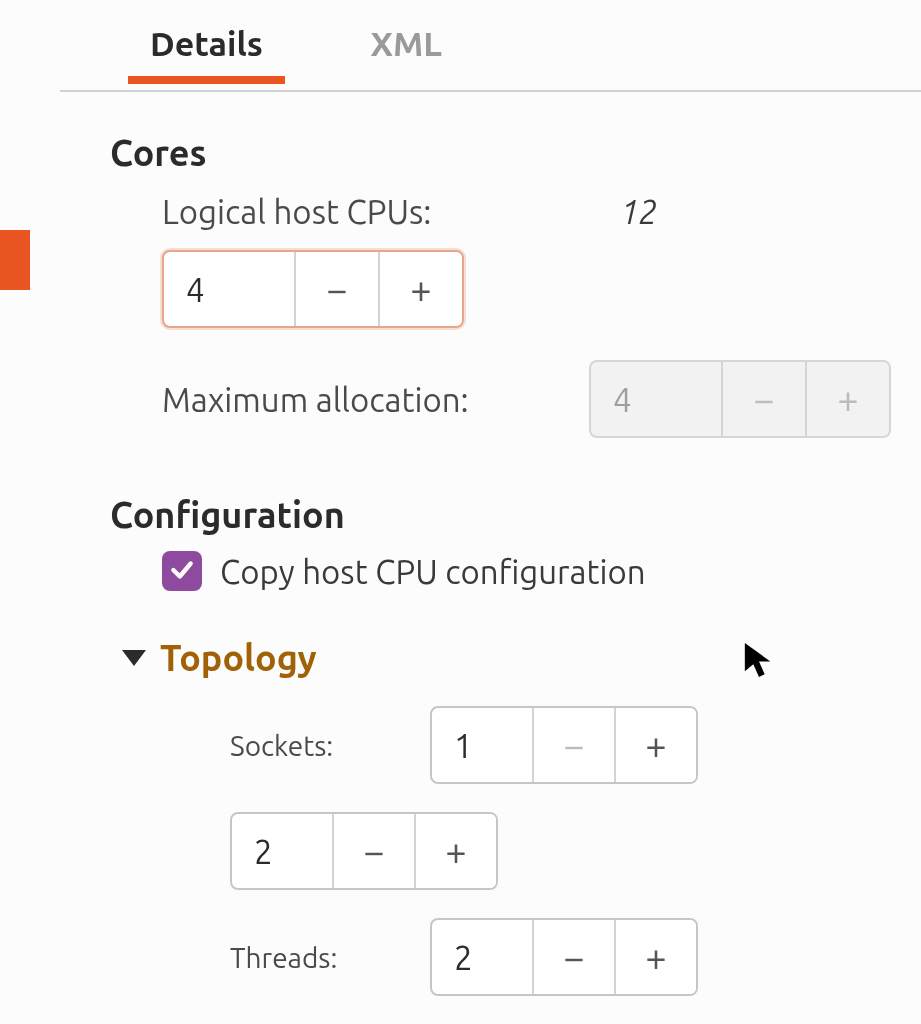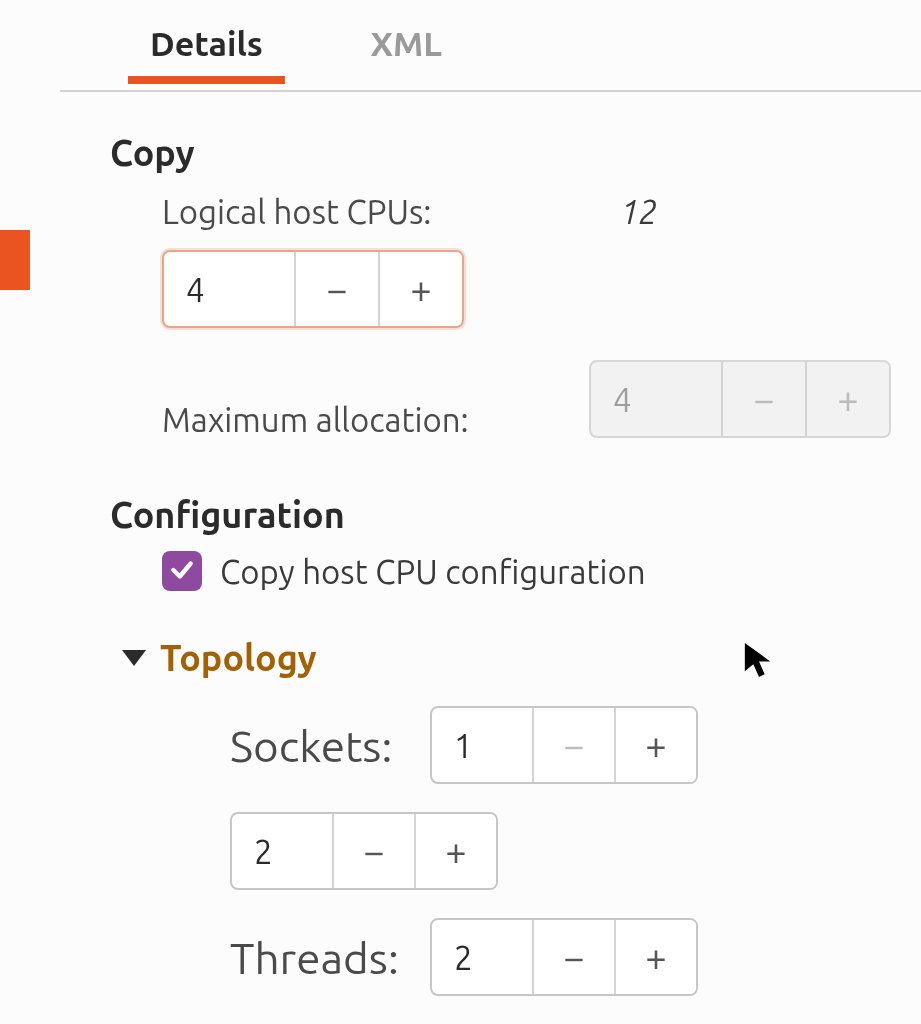--- a/index.html
+++ b/index.html
@@ -70,21 +70,21 @@
   .section-title {
     font-size: 36px;
     font-weight: 700;
     color: #2b2b2b;
     margin-top: 40px;
     margin-bottom: 16px;
   }
 
   .row {
     display: flex;
-    align-items: flex-end;
+    align-items: center;
     margin-top: 20px;
     margin-bottom: 8px;
   }
   .row-indent { padding-left: 52px; }
   .label {
     font-size: 33px;
     color: #4a4a4a;
     font-weight: 400;
   }
   .value-static {
@@ -191,21 +191,21 @@
   .topo-indent { padding-left: 100px; }
   .topo-indent2 { padding-left: 120px; }
 
   .topo-row {
     display: flex;
     align-items: center;
     margin-top: 28px;
   }
   .topo-label {
     width: 200px;
-    font-size: 44px;
+    font-size: 28px;
     color: #4a4a4a;
   }
 
   .cursor {
     position: absolute;
     left: 742px;
     top: 640px;
     pointer-events: none;
   }
   .cursor svg { width: 34px; height: 40px; }
@@ -218,21 +218,21 @@
 
   <div class="content">
 
     <div class="tabbar">
       <div class="tab active">Details</div>
       <div class="tab">XML</div>
     </div>
 
     <div class="section">
 
-      <div class="section-title">Copy</div>
+      <div class="section-title">Cores</div>
 
       <div class="cpu-grid">
         <div class="row row-indent">
           <div class="label label-cell">Logical host CPUs:</div>
           <div class="value-static val-cell">12</div>
         </div>
 
         <div class="row row-indent">
           <div class="val-cell">
             <div class="spin focused">

